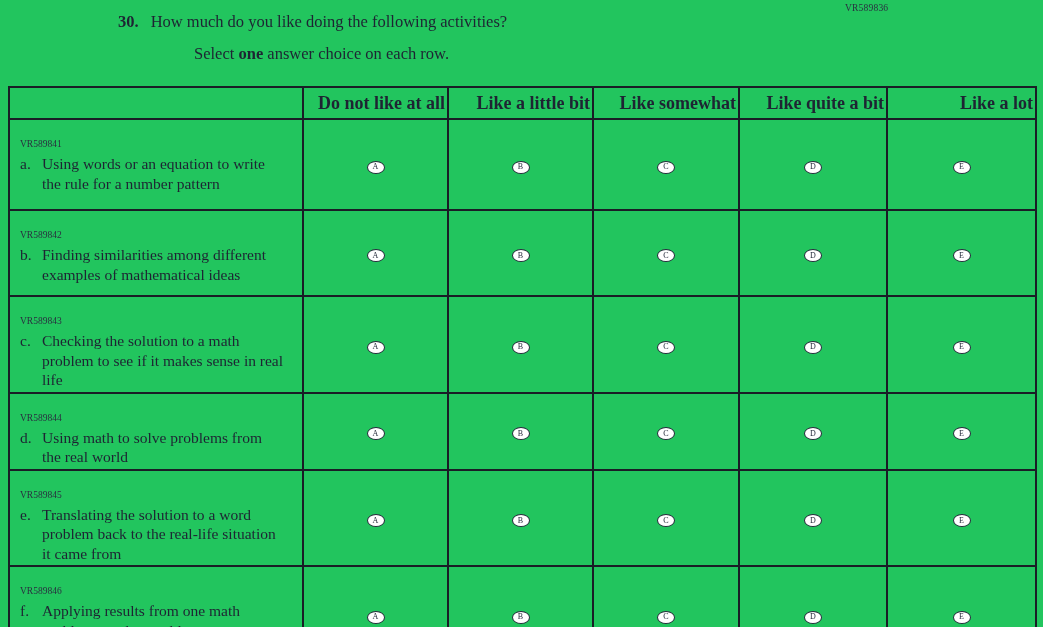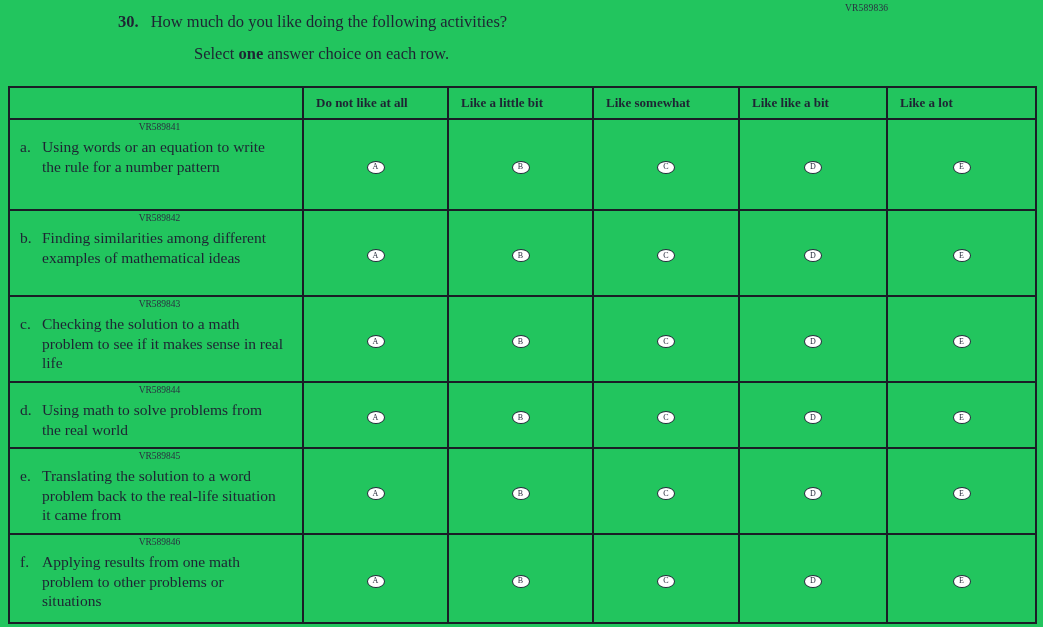--- a/index.html
+++ b/index.html
@@ -29,44 +29,44 @@
     position:absolute;top:86px;left:8px;
     width:1027px;
     border-collapse:collapse;
     table-layout:fixed;
   }
   table.grid, table.grid th, table.grid td{
     border:2px solid #1a1d26;
   }
   thead th{
     height:30px;
-    font-size:13px;font-weight:bold;
-    text-align:left;vertical-align:middle;
+    font-size:18px;font-weight:bold;
+    text-align:right;vertical-align:middle;
     border-bottom:5px double #1a1d26;
-    padding:0 12px;
+    padding:0 2px;
   }
   td.opt-cell, th.opt-head{
     border-left:3px solid #1a1d26;
   }
   tbody td{vertical-align:middle;}
   tbody tr:nth-child(1){height:91px;}
   tbody tr:nth-child(2){height:86px;margin-left:30px;}
   tbody tr:nth-child(3){height:86px;}
   tbody tr:nth-child(4){height:66px;}
   tbody tr:nth-child(5){height:86px;}
   tbody tr:nth-child(6){height:89px;}
   td.label-cell{
     vertical-align:top;
     padding:0 3px 2px 10px;
   }
   .row-code{
-    text-align:center;
+    text-align:left;
     font-size:9.5px;line-height:12px;
     color:#2a3040;
-    padding-top:1px;
+    padding-top:18px;
   }
   .row-label{
     display:flex;
     font-size:15.5px;line-height:19.5px;
     margin-top:4px;
   }
   .row-letter{flex:none;width:22px;}
   .row-text{max-width:242px;}
   td.opt-cell{text-align:center;}
   .bubble{
@@ -103,21 +103,21 @@
       <col style="width:146px">
         <col style="width:148px">
         <col style="width:149px">
     </colgroup>
     <thead>
       <tr>
         <th></th>
         <th class="opt-head">Do not like at all</th>
         <th class="opt-head">Like a little bit</th>
         <th class="opt-head">Like somewhat</th>
-        <th class="opt-head">Like like a bit</th>
+        <th class="opt-head">Like quite a bit</th>
         <th class="opt-head">Like a lot</th>
       </tr>
     </thead>
     <tbody>
         <tr>
       <td class="label-cell">
         <div class="row-code">VR589841</div>
         <div class="row-label">
           <span class="row-letter">a.</span>
           <span class="row-text">Using words or an equation to write the rule for a number pattern</span>

